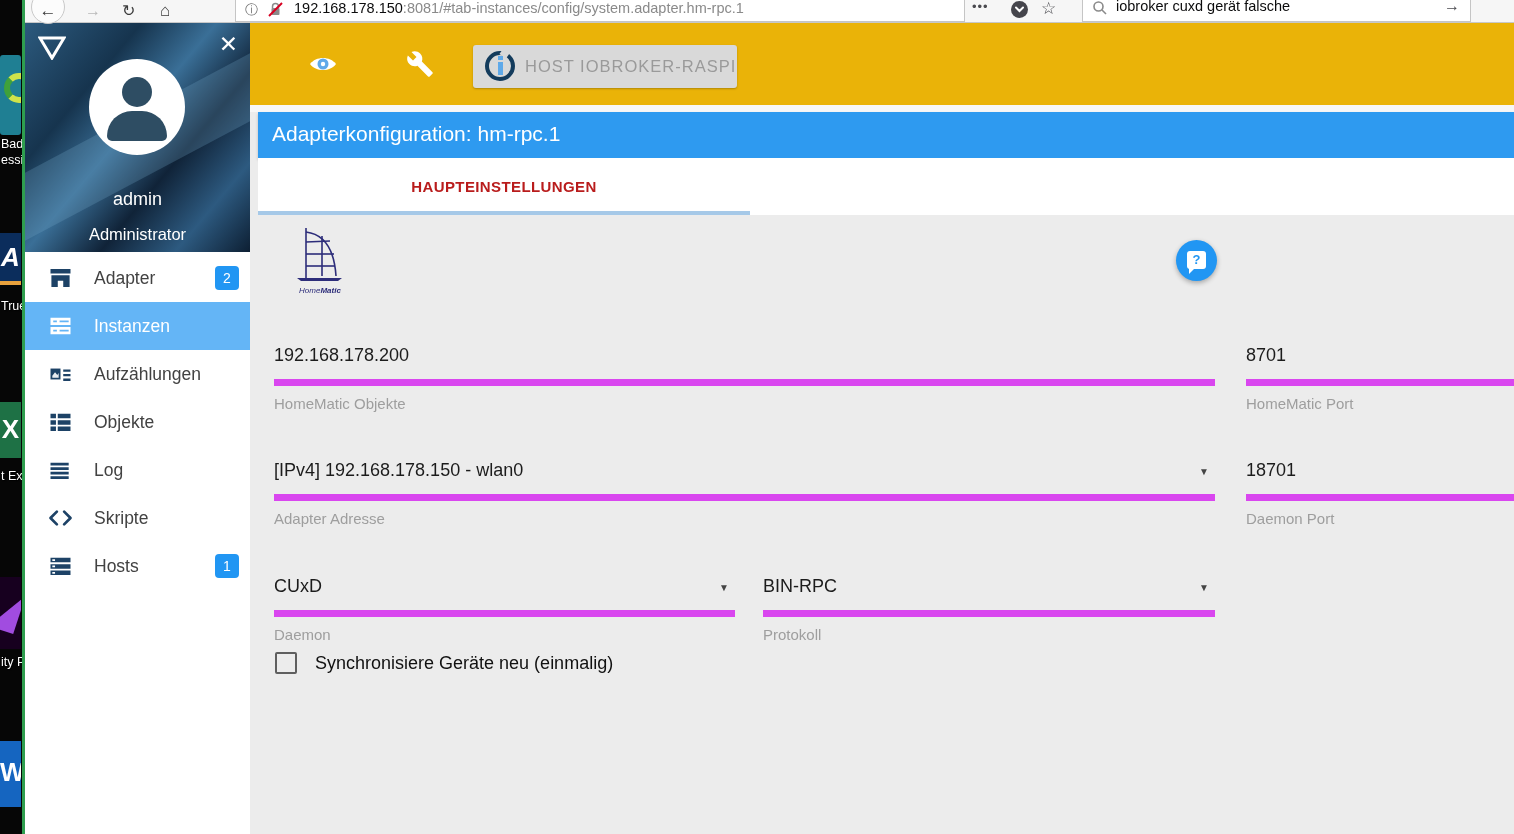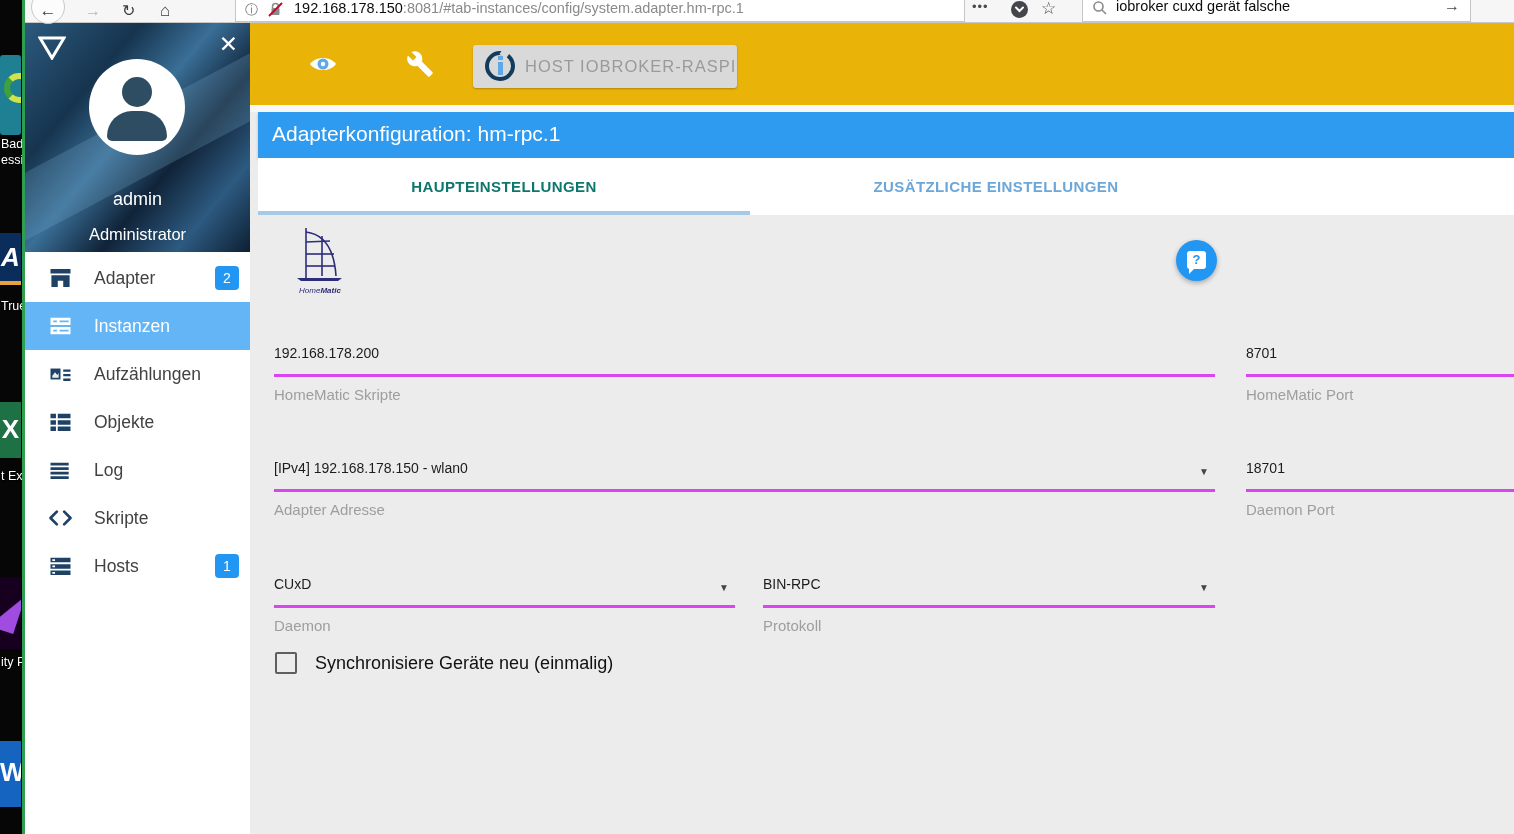--- a/index.html
+++ b/index.html
@@ -67,37 +67,37 @@
   .iob-ring { position:absolute; left:0; top:0; width:30px; height:30px; border:4.5px solid #133b5c; border-radius:50%; }
   .iob-gap { position:absolute; left:16px; top:-2px; width:8px; height:8px; background:#d9d9d9; transform:rotate(35deg); }
   .iob-dot { position:absolute; left:12.5px; top:5px; width:5px; height:4px; background:#5fa9e9; }
   .iob-bar { position:absolute; left:12.5px; top:11px; width:5px; height:13px; background:#5fa9e9; }
   .host-label { position:absolute; left:52px; top:12px; font-size:16.5px; color:#9a9a9a; letter-spacing:1px; white-space:nowrap; }
   .gap-strip { position:absolute; left:0; top:82px; width:1264px; height:7px; background:#f7f7f7; }
   .dlg-title { position:absolute; left:8px; top:89px; width:1256px; height:46px; background:#2e9af0; box-shadow:0 2px 3px rgba(0,0,0,.2); }
   .dlg-title span { position:absolute; left:14px; top:10px; color:#fff; font-size:21px; }
   .tabs { position:absolute; left:8px; top:135px; width:1256px; height:57px; background:#fff; }
   .tab { position:absolute; top:0; width:492px; height:57px; text-align:center; line-height:57px; font-size:15px; font-weight:bold; letter-spacing:.4px; cursor:pointer; white-space:nowrap; }
-  .tab.active { color:#0f766e; }
+  .tab.active { color:#b91c1c; }
   .tab.inactive { color:#6ba7d8; }
   .tab-indicator { position:absolute; left:0; top:53px; width:492px; height:4px; background:#a6c9e8; }
 
   
   .hm-logo { position:absolute; left:42px; top:203px; width:56px; height:72px; }
   .hm-caption { position:absolute; left:0; top:60px; width:56px; text-align:center; font-size:8px; color:#2d2d7a;font-style:italic; }
   .hm-caption b { font-weight:bold; }
 
   
   .fab { position:absolute; left:926px; top:217px; width:41px; height:41px; border-radius:50%; background:#2196f3; box-shadow:0 2px 5px rgba(0,0,0,.3); cursor:pointer; }
   .fab .bubble { position:absolute; left:11px; top:11px; width:19px; height:18px; background:#fff; border-radius:3px; text-align:center; font-size:13px; font-weight:bold; color:#2196f3; line-height:18px; }
   .fab .tail { position:absolute; left:13px; top:28px; width:0; height:0; border-left:6px solid #fff; border-bottom:6px solid transparent; }
 
   
   .mfield { position:absolute; }
-  .mfield .mval { position:relative; display:block; width:100%; font-size:14px; color:#1c1c1c; padding:0 0 13px 0; border:none; border-bottom:3px solid #d946ef; background:transparent; outline:none; font-family:"Liberation Sans",sans-serif; }
+  .mfield .mval { position:relative; display:block; width:100%; font-size:18px; color:#1c1c1c; padding:0 0 13px 0; border:none; border-bottom:7px solid #d946ef; background:transparent; outline:none; font-family:"Liberation Sans",sans-serif; }
   .mfield .mlabel { margin-top:9px; font-size:15px; color:#9e9e9e; }
   .mselect { cursor:pointer; }
   .mselect .caret { position:absolute; right:6px; top:6px; font-size:10px; color:#444; }
 
   .chkrow { position:absolute; left:25px; top:629px; display:flex; align-items:center; }
   .chkbox { width:22px; height:22px; border:2px solid #5f5f5f; border-radius:2px; cursor:pointer; background:transparent; }
   .chklabel { margin-left:18px; font-size:18px; color:#111; }
 </style>
 </head>
 <body>
@@ -251,21 +251,20 @@
     </div>
 
     <div class="gap-strip"></div>
 
     <div class="dlg-title">
       <span>Adapterkonfiguration: hm-rpc.1</span>
     </div>
 
     <div class="tabs">
       <div class="tab active" style="left:0;">HAUPTEINSTELLUNGEN</div>
-      <div class="tab inactive" style="left:492px;">ZUSÄTZLICHE EINSTELLUNGEN</div>
       <div class="tab-indicator"></div>
     </div>
 
     <div class="hm-logo">
       <svg width="56" height="60" viewBox="0 0 56 60">
         <g stroke="#2d2d7a" stroke-width="1.6" fill="none">
           <line x1="14" y1="2" x2="14" y2="52"></line>
           <path d="M14 6 C30 8 42 20 44 50"></path>
           <line x1="14" y1="16" x2="38" y2="15"></line>
           <line x1="14" y1="28" x2="42" y2="28"></line>
@@ -277,21 +276,21 @@
       <div class="hm-caption"><span>Home</span><b>Matic</b></div>
     </div>
 
     <div class="fab">
       <div class="bubble">?</div>
       <div class="tail"></div>
     </div>
 
     <div class="mfield" style="left:24px; top:322px; width:941px;">
       <input class="mval" value="192.168.178.200" style="">
-      <div class="mlabel">HomeMatic Skripte</div>
+      <div class="mlabel">HomeMatic Objekte</div>
     </div>
     <div class="mfield" style="left:996px; top:322px; width:268px;">
       <input class="mval" value="8701" style="">
       <div class="mlabel">HomeMatic Port</div>
     </div>
 
     <div class="mfield mselect" style="left:24px; top:437px; width:941px;">
       <div class="mval">[IPv4] 192.168.178.150 - wlan0</div>
       <span class="caret">▼</span>
       <div class="mlabel">Adapter Adresse</div>

